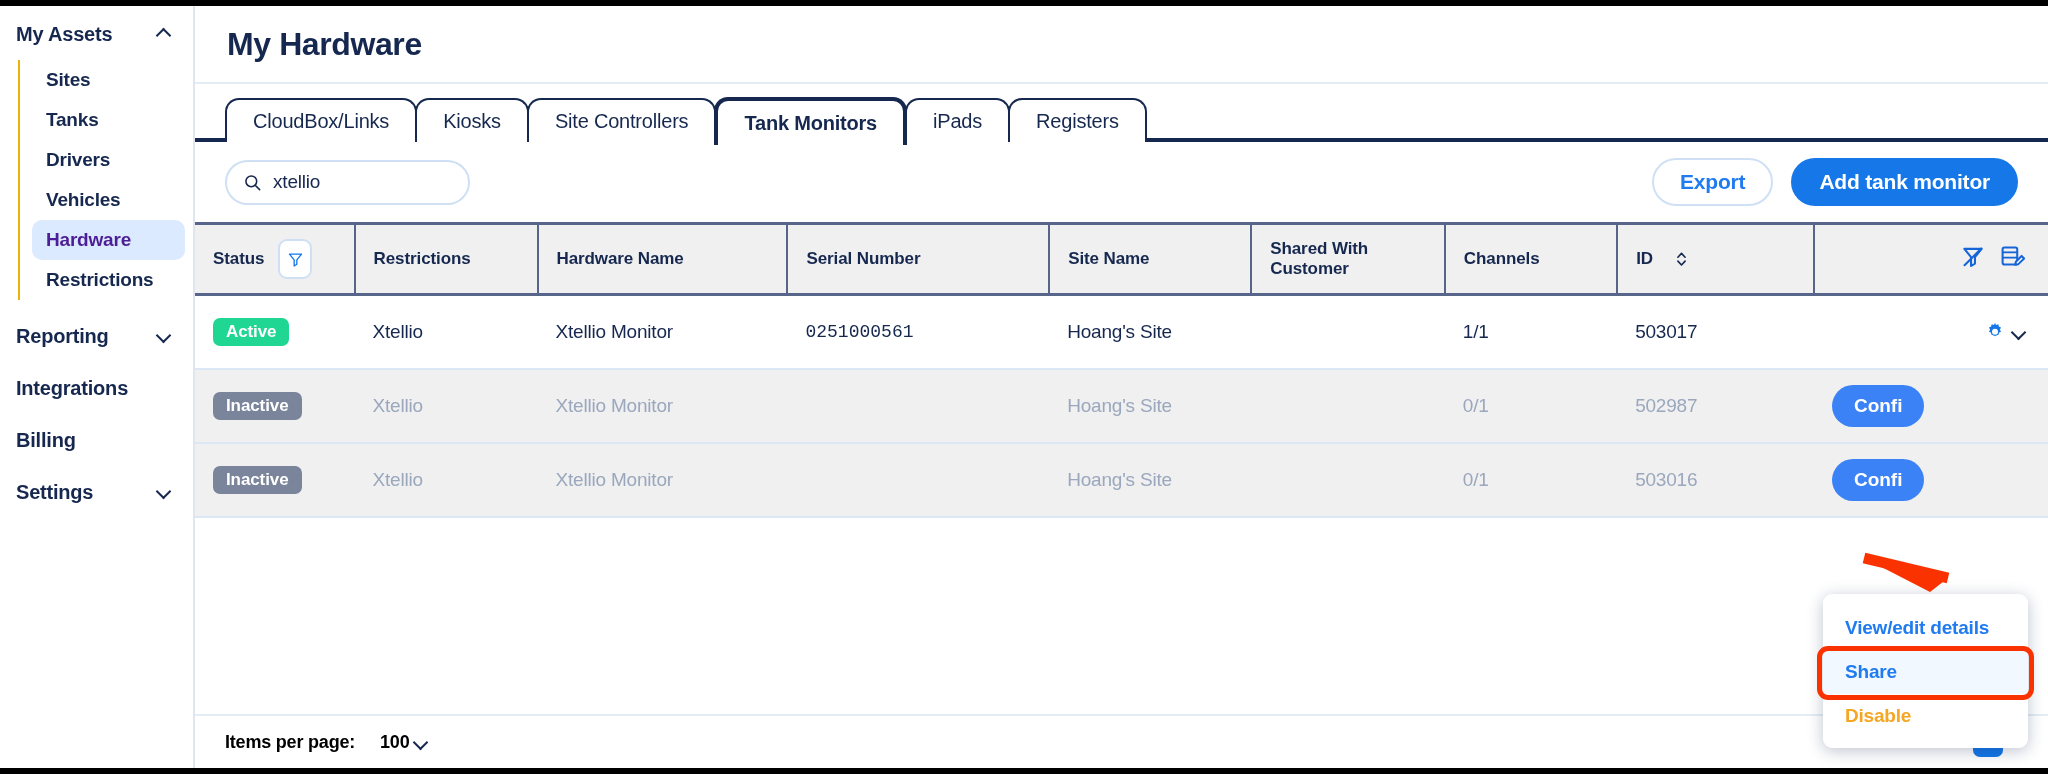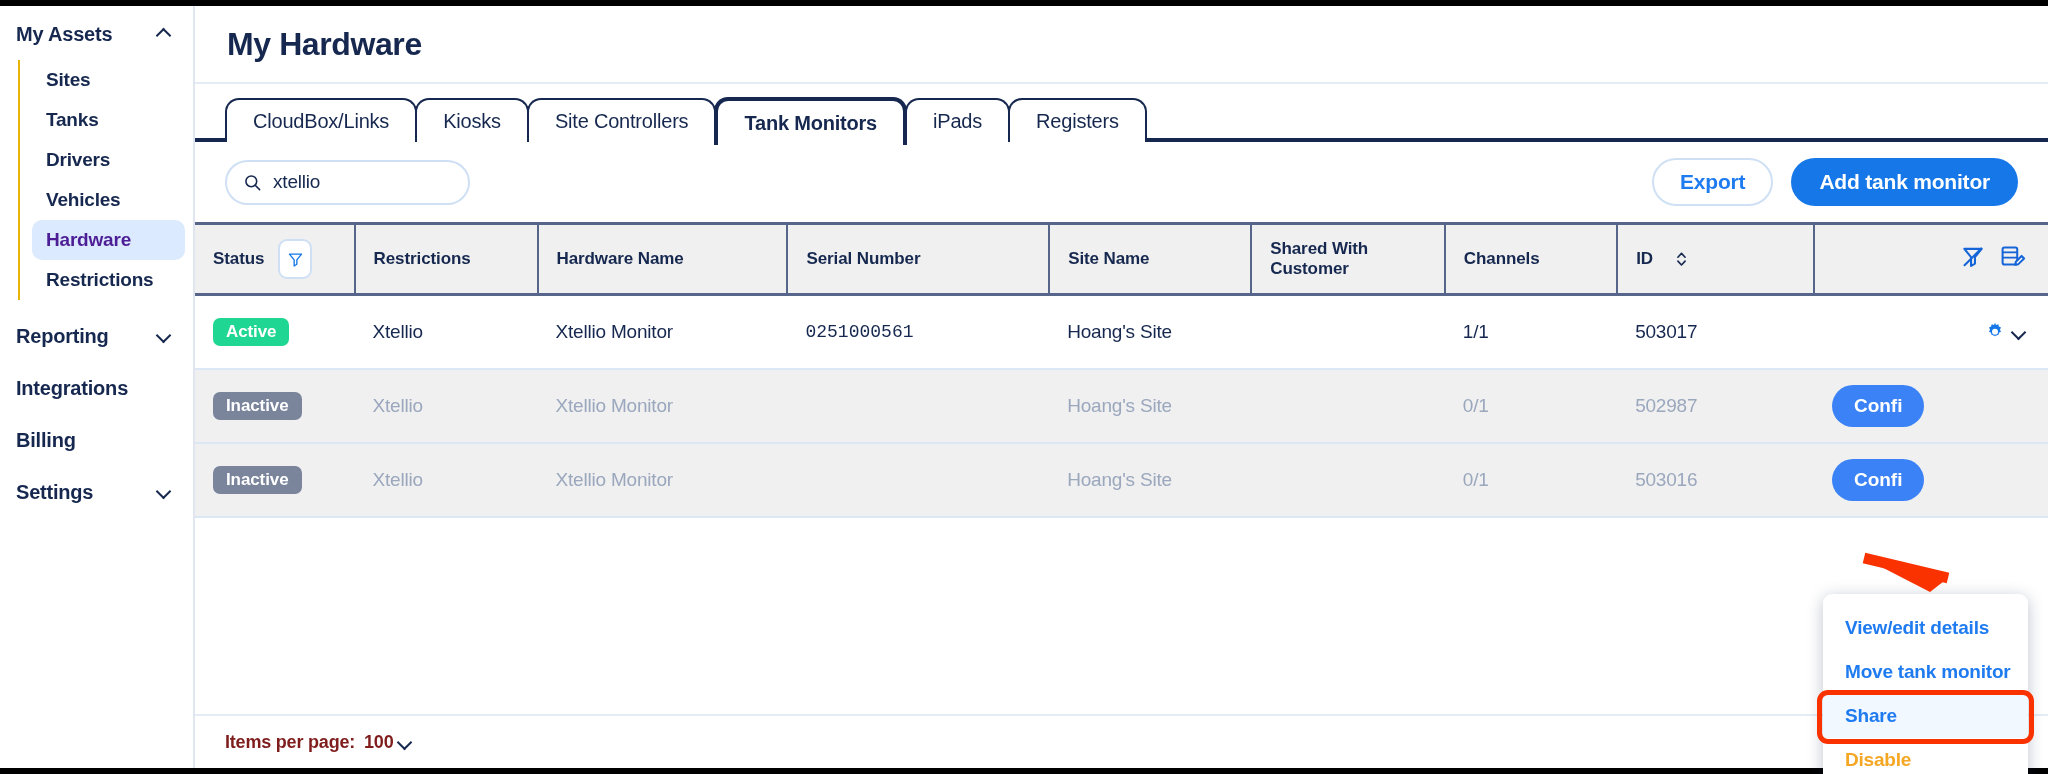--- a/index.html
+++ b/index.html
@@ -296,21 +296,21 @@
   
   .footer {
     height: 54px;
     border-top: 2px solid #e4edf6;
     display: flex;
     align-items: center;
     justify-content: space-between;
     padding: 0 26px 0 30px;
     flex: 0 0 54px;
   }
-  .ipp { display: flex; align-items: center; gap: 9px; font-size: 18px; color: #7f1d1d; font-weight: 700; letter-spacing: -0.2px;}
+  .ipp { display: flex; align-items: center; gap: 25px; font-size: 18px; color: #000000; font-weight: 700; letter-spacing: -0.2px;}
   .ipp .lbl { font-weight: 700; }
   .ipp .val { display: inline-flex; align-items: center; gap: 5px; cursor: pointer; }
   .pager { display: flex; align-items: center; gap: 12px; }
   .pg-arrow { color: #9aa7bd; font-size: 20px; cursor: pointer; user-select: none; }
   .pg-num {
     width: 30px; height: 30px;
     background: #1577e8; color: #fff;
     border-radius: 7px;
     display: flex; align-items: center; justify-content: center;
     font-size: 18px; font-weight: 700;
@@ -551,21 +551,20 @@
         </tbody>
       </table>
 
       <svg class="arrow-anno" viewBox="0 0 120 46">
         <path d="M2 6 L86 26 L68 40 Z" fill="#fa3200"></path>
         <path d="M2 6 L86 26" stroke="#fa3200" stroke-width="11" stroke-linecap="butt"></path>
       </svg>
 
       <div class="menu">
         <div class="menu-item">View/edit details</div>
-        <div class="menu-item">Move tank monitor</div>
         <div style="position:relative">
           <div class="menu-item highlighted">Share</div>
           <div class="hl-ring" style="top:-4px"></div>
         </div>
         <div class="menu-item warn">Disable</div>
 
       </div>
     </div>
 
     <div class="footer">

